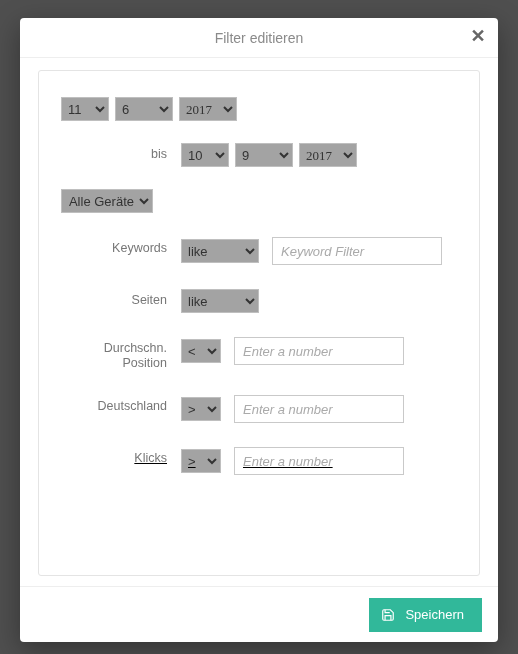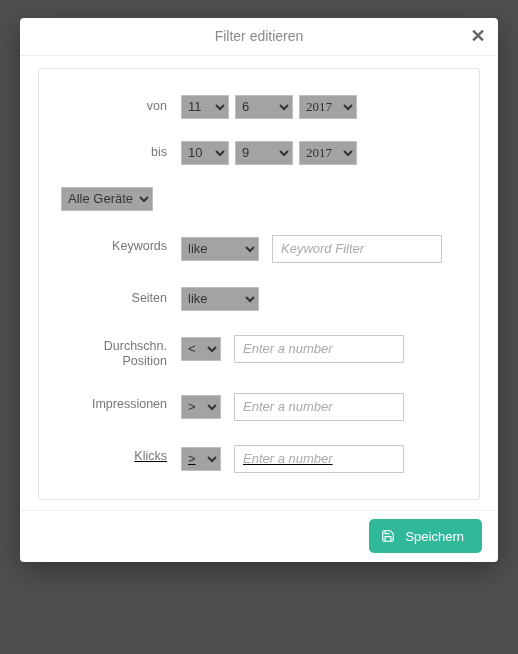--- a/index.html
+++ b/index.html
@@ -11,21 +11,21 @@
     overflow: hidden;
   }
   .backdrop {
     width: 518px; height: 654px;
     background: #4f4f4f;
     position: relative;
   }
   .modal {
     position: absolute;
     left: 20px; top: 18px;
-    width: 478px; height: 544px;
+    width: 478px; height: 624px;
     background: #fff;
     border-radius: 4px;
     box-shadow: 0 8px 28px rgba(0,0,0,0.35);
     display: flex; flex-direction: column;
   }
   .modal-header {
     height: 40px;
     display: flex; align-items: center; justify-content: center;
     position: relative;
     border-bottom: 1px solid #eee;
@@ -77,21 +77,21 @@
     font-family: inherit;
     background: #a3a3a3;
     border: 1px solid #bfbfbf;
     padding: 0 2px;
     color: #333;
   }
   select.day { width: 48px; }
   select.month { width: 58px; }
   select.year { width: 58px; font-family: Liberation Serif, serif; }
   select.country { width: 270px; }
-  select.device { width: 92px; }
+  select.device { width: 92px; text-align: right; }
   select.op-text { width: 78px; }
   select.op-num { width: 40px; }
   input[type=text] {
     height: 28px;
     border: 1px solid #c9c9c9;
     padding: 0 8px;
     font-size: 13px;
     font-style: italic;
     color: #555;
     width: 170px;
@@ -108,42 +108,41 @@
     display: flex; align-items: center; justify-content: flex-end;
     padding: 0 16px;
   }
   .btn-save {
     background: #31b89a;
     color: #fff;
     border: none;
     height: 34px;
     padding: 0 18px 0 12px;
     font-size: 13px;
-    border-radius: 5px;
+    border-radius: 0;
     cursor: pointer;
     display: flex; align-items: center; gap: 10px;
   }
   .save-icon svg { display: block; }
 </style>
 </head>
 <body>
 
 <div class="backdrop">
   <div class="modal">
 
     <div class="modal-header">
       <span>Filter editieren</span>
       <div class="modal-close">✕</div>
     </div>
 
     <div class="modal-body">
       <div class="inner-panel">
 
         <div class="row tight">
-          <div class="label">von</div>
           <div class="controls">
             <select class="day"><option>11</option></select>
             <select class="month"><option>6</option></select>
             <select class="year"><option>2017</option></select>
           </div>
         </div>
 
         <div class="row tight">
           <div class="label">bis</div>
           <div class="controls">
@@ -177,21 +176,21 @@
 
         <div class="row">
           <div class="label">Durchschn. Position</div>
           <div class="controls">
             <select class="op-num"><option>&lt;</option></select>
             <input type="text" placeholder="Enter a number" style="">
           </div>
         </div>
 
         <div class="row">
-          <div class="label">Impressionen</div>
+          <div class="label">Deutschland</div>
           <div class="controls">
             <select class="op-num"><option>&gt;</option></select>
             <input type="text" placeholder="Enter a number" style="">
           </div>
         </div>
 
         <div class="row">
           <div class="label">Klicks</div>
           <div class="controls">
             <select class="op-num"><option>&gt;</option></select>

